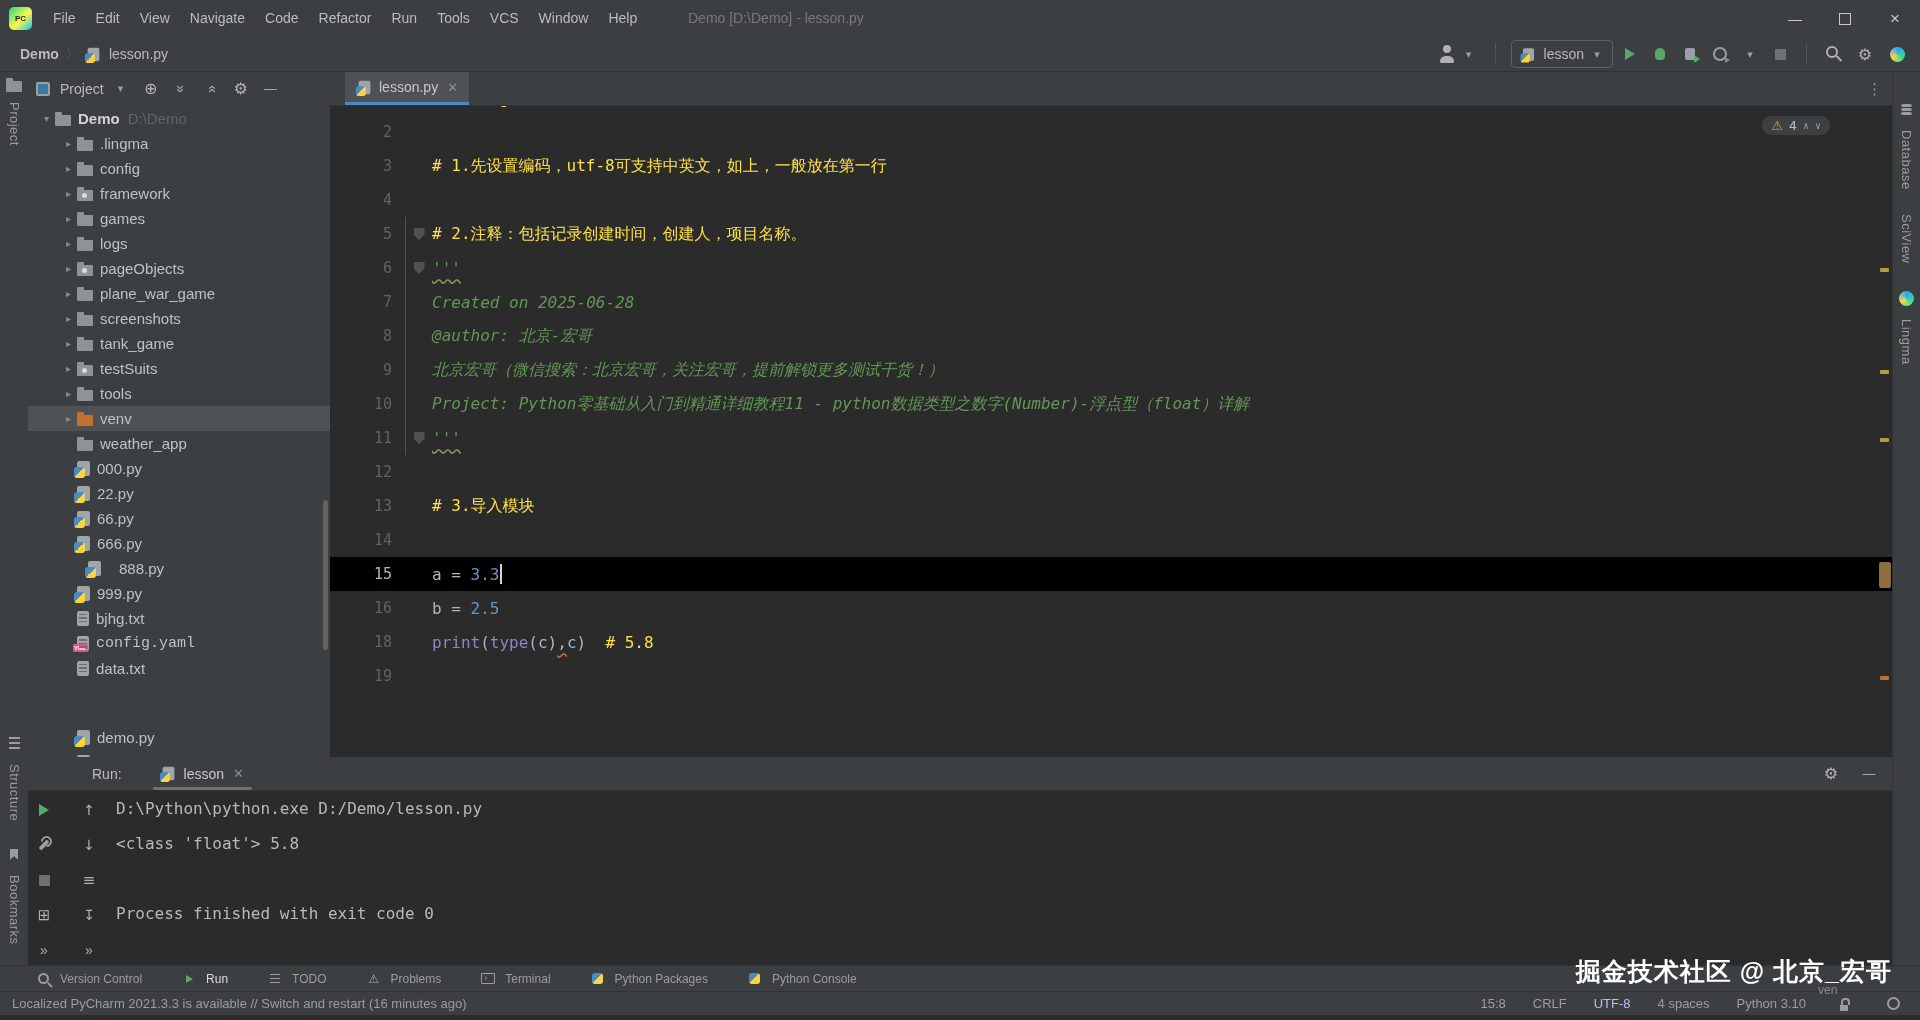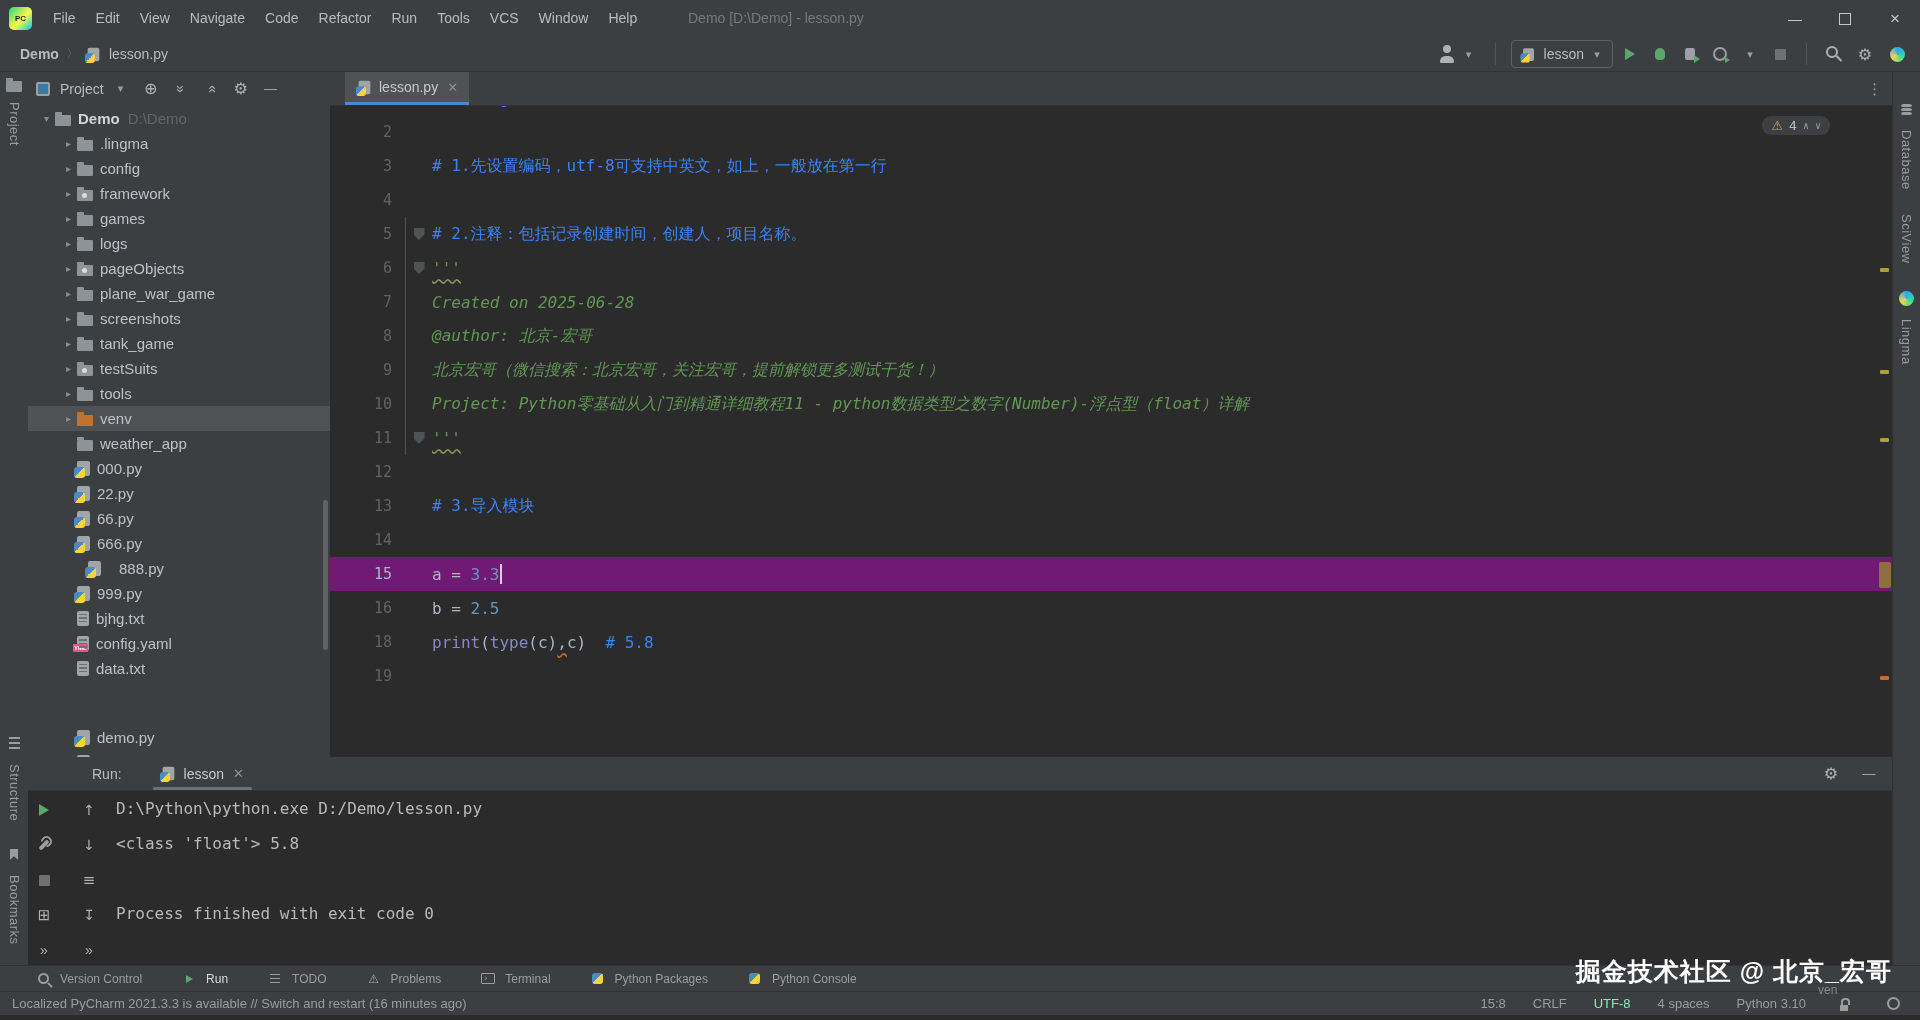--- a/index.html
+++ b/index.html
@@ -74,28 +74,28 @@
   .editor{position:absolute;left:330px;top:72px;right:28px;bottom:263px;background:#2B2B2B}
   .tabs{height:33px;background:#3C3F41;border-bottom:1px solid #323232;display:flex;align-items:center;position:relative}
   .etab{height:33px;display:flex;align-items:center;gap:7px;padding:0 11px;margin-left:15px;background:#4E5254;
         border-bottom:3px solid #4A88C7;box-sizing:border-box;font-size:14px;color:#C8C8C8}
   .tclose{color:#8A9093;font-size:13px;margin-left:2px}
   .tab-dots{position:absolute;right:10px;color:#9C9C9C;font-size:15px}
   .ed-body{position:absolute;top:34px;left:0;right:0;bottom:0;overflow:hidden;
            font-family:"DejaVu Sans Mono",monospace;font-size:16px}
   .lines{margin-top:-25px}
   .cl{height:34px;display:flex;align-items:center}
-  .cl.current{background:#701a75}
+  .cl.current{background:#000000}
   .ln{width:62px;flex:none;text-align:right;padding-right:14px;color:#606366;font-size:15px;font-family:"DejaVu Sans Mono",monospace}
   .cl.current .ln{color:#A9B7C6}
   .foldc{width:26px;flex:none;display:flex;justify-content:center}
   .fold-mark{width:11px;height:12px;background:#4E5355;clip-path:polygon(0 0,100% 0,100% 55%,50% 100%,0 55%)}
   .ct{white-space:pre}
   .tk-plain{color:#A9B7C6}
-  .tk-comment{color:#3b82f6}
+  .tk-comment{color:#fde047}
   .tk-doc{color:#629755;font-style:italic}
   .tk-docq{color:#629755}
   .tk-num{color:#6897BB}
   .tk-builtin{color:#8888C6}
   .wavy{text-decoration:underline;text-decoration-style:wavy;text-decoration-color:#8F915C;text-underline-offset:5px}
   .owavy{text-decoration:underline;text-decoration-style:wavy;text-decoration-color:#C3703F;text-underline-offset:5px}
   .caret{display:inline-block;width:2px;height:20px;background:#D4D4D4;vertical-align:text-bottom;margin-left:1px}
   .fold-line{position:absolute;left:75px;top:111px;width:1px;height:238px;background:#4E5254}
   .inspect{position:absolute;right:62px;top:10px;display:flex;align-items:center;gap:6px;font-size:13px;color:#BBBBBB;
            background:#3D4043;border-radius:9px;padding:2px 9px}
@@ -125,21 +125,21 @@
   
   .bottombar{position:absolute;left:0;right:0;top:965px;height:26px;background:#3C3F41;border-top:1px solid #323232;
              display:flex;align-items:center;padding-left:32px;gap:36px;font-size:12px;color:#9C9C9C;box-sizing:border-box}
   .bb-item{display:flex;align-items:center;gap:6px}
   .bb-item.active{color:#DADADA}
 
   
   .statusbar{position:absolute;left:0;right:0;top:991px;height:24px;background:#3C3F41;border-top:1px solid #323232;
              display:flex;align-items:center;padding:0 12px;font-size:13px;color:#9C9C9C;box-sizing:border-box}
   .sb-right{margin-left:auto;display:flex;align-items:center;gap:27px;margin-right:4px}
-  .sb-item.dim{color:#86efac}
+  .sb-item.dim{color:#c4b5fd}
 
   .watermark{position:absolute;right:28px;top:955px;font-size:25px;font-weight:700;color:#FFFFFF;z-index:30;letter-spacing:1px}
   .wm-sub{position:absolute;left:1818px;top:983px;font-size:12px;color:#8A8A8A;z-index:31}
 
   
   .ic-play::before,.ic-rerun::before{content:"";width:0;height:0;border-style:solid;border-width:6px 0 6px 10px;
       border-color:transparent transparent transparent #59A869}
   .ic-run::before{content:"";width:0;height:0;border-style:solid;border-width:4px 0 4px 7px;
       border-color:transparent transparent transparent #59A869}
   .ic-debug::before{content:"";width:10px;height:12px;background:#59A869;border-radius:5px 5px 4px 4px}
@@ -385,21 +385,21 @@
       <div class="trow" style="padding-left: 32px;">
         <span class="arr"></span>
         <span class="ic-py"></span>
         <span class="tlabel">999.py</span>
       </div>
       <div class="trow" style="padding-left: 32px;">
         <span class="arr"></span>
         <span class="ic-txt"></span>
         <span class="tlabel">bjhg.txt</span>
       </div>
-      <div class="trow" style="padding-left: 32px;">
+      <div class="trow" style="padding-left: 32px; font-family: Liberation Mono, monospace;">
         <span class="arr"></span>
         <span class="ic-txt yaml"></span>
         <span class="tlabel">config.yaml</span>
       </div>
       <div class="trow" style="padding-left: 32px;">
         <span class="arr"></span>
         <span class="ic-txt"></span>
         <span class="tlabel">data.txt</span>
       </div>
       <div class="trow" style="padding-left: 32px; margin-top: 44px;">

